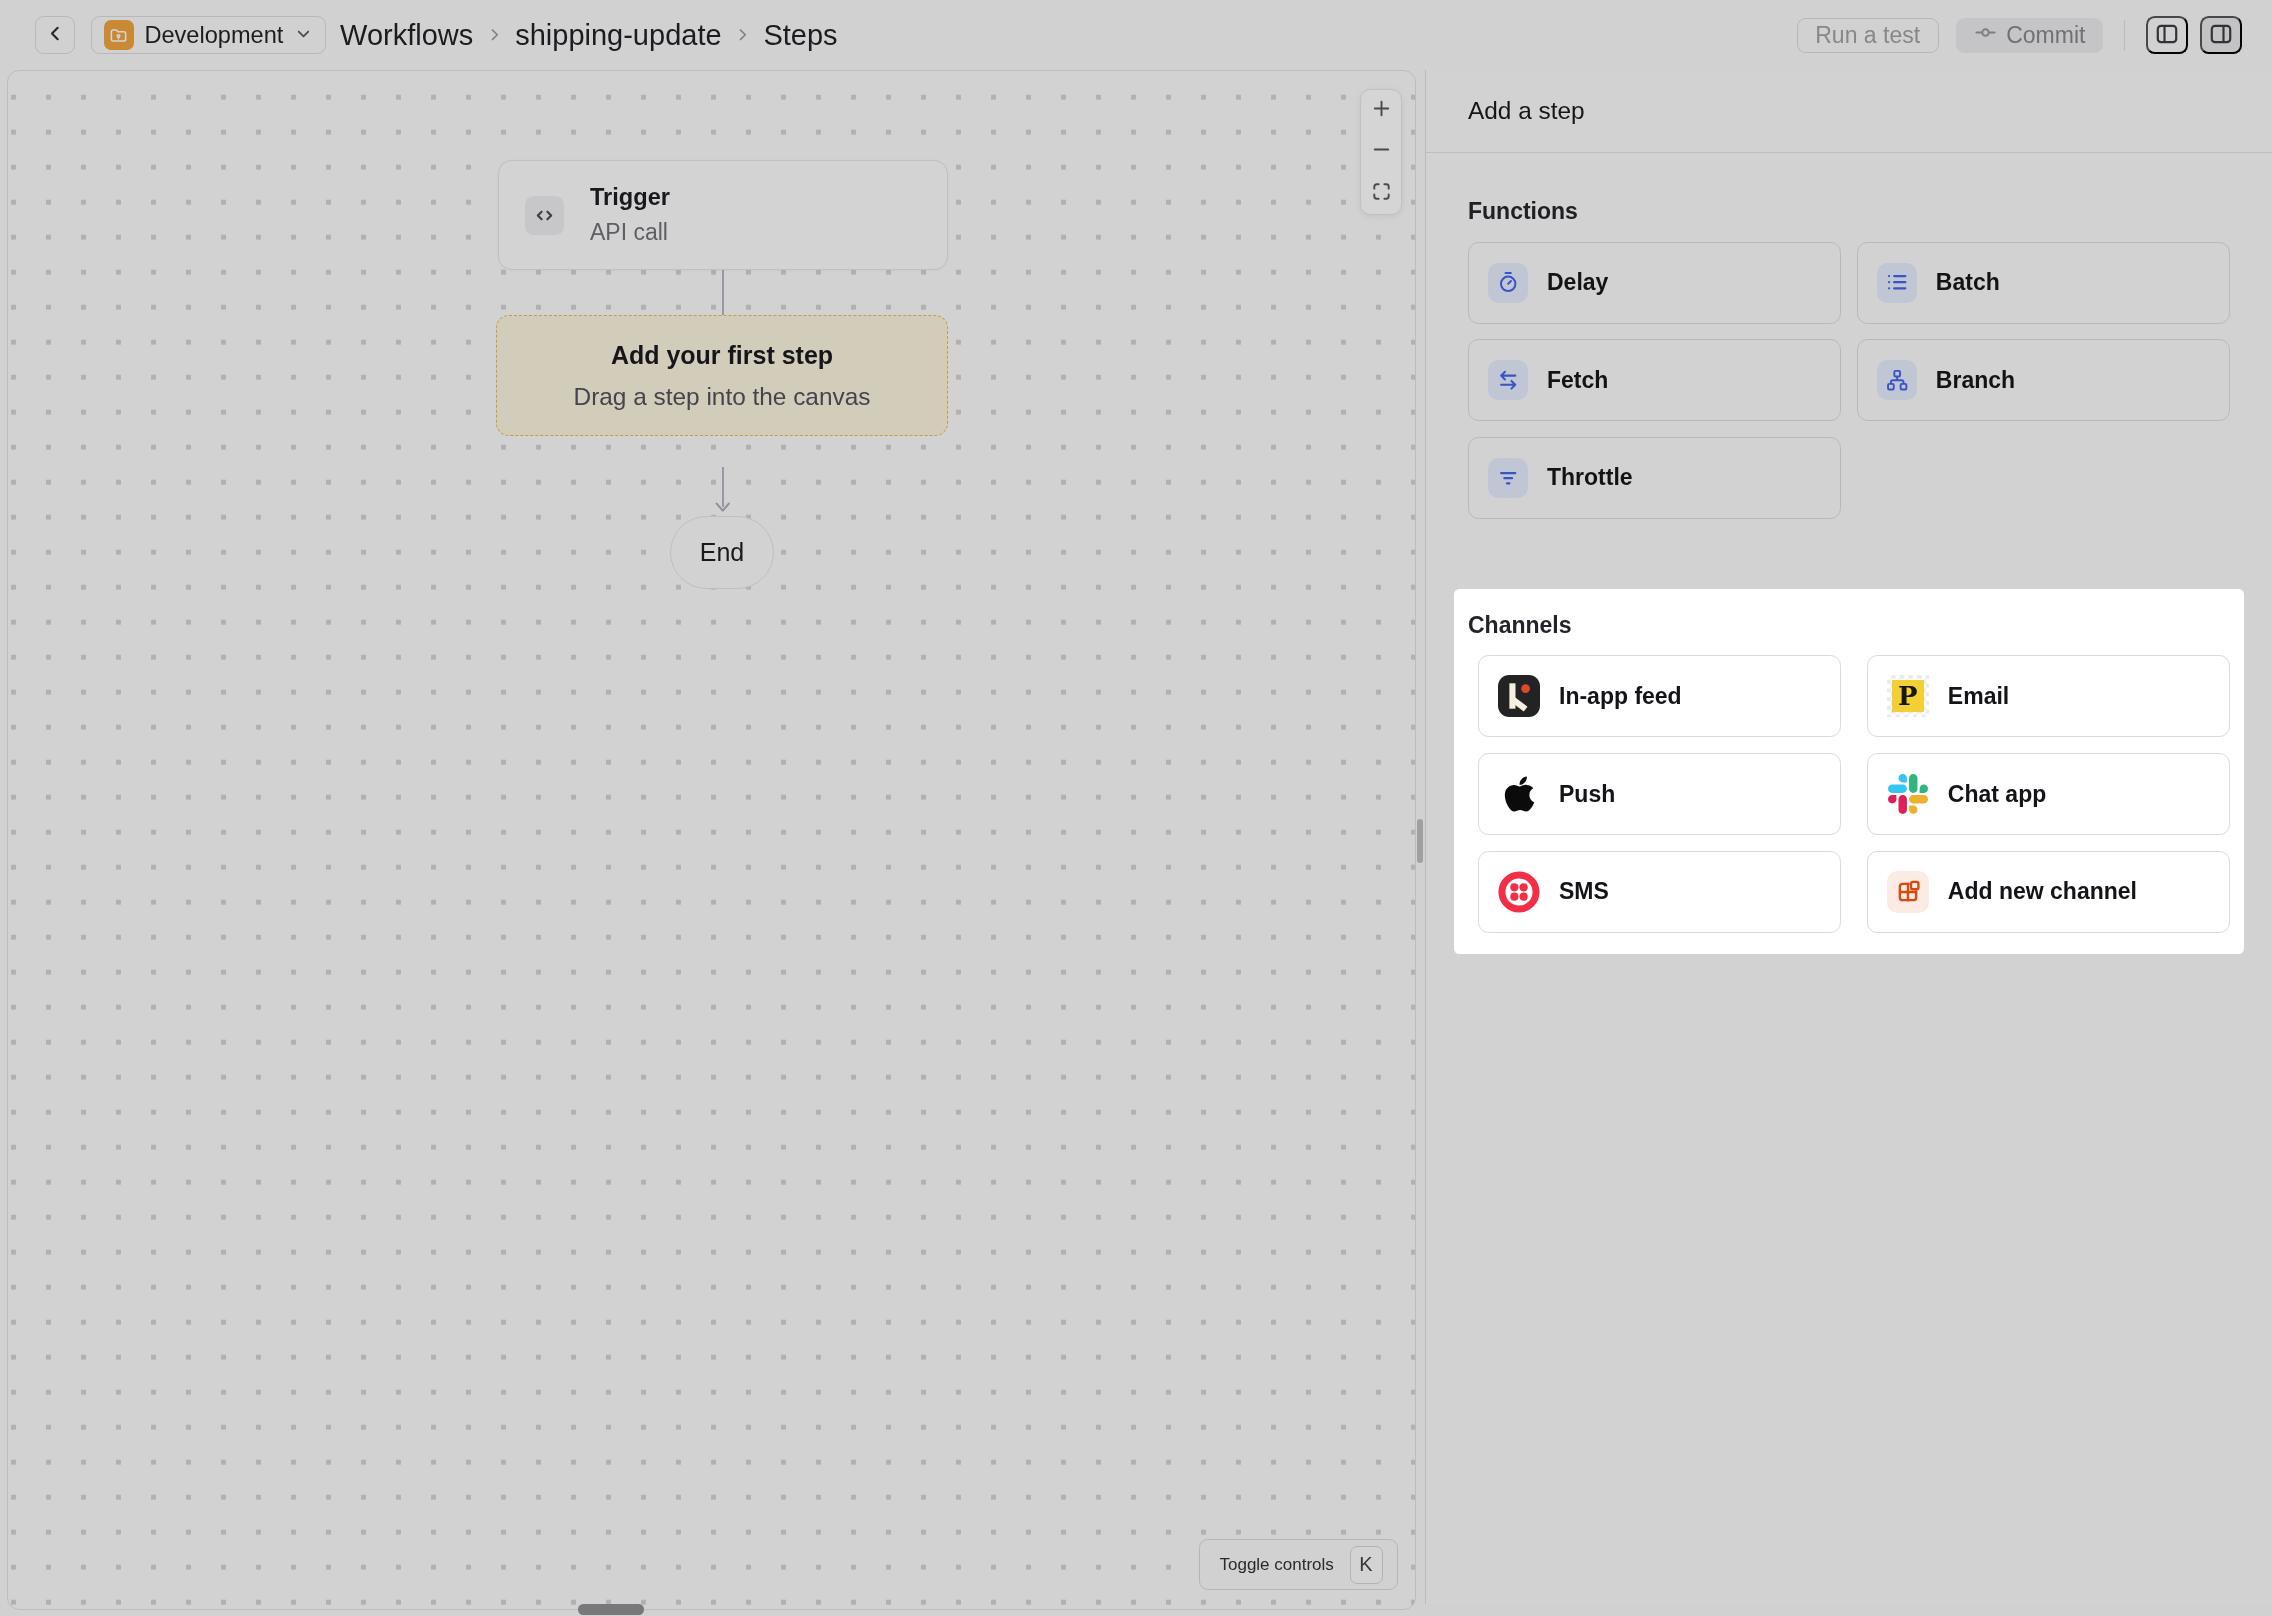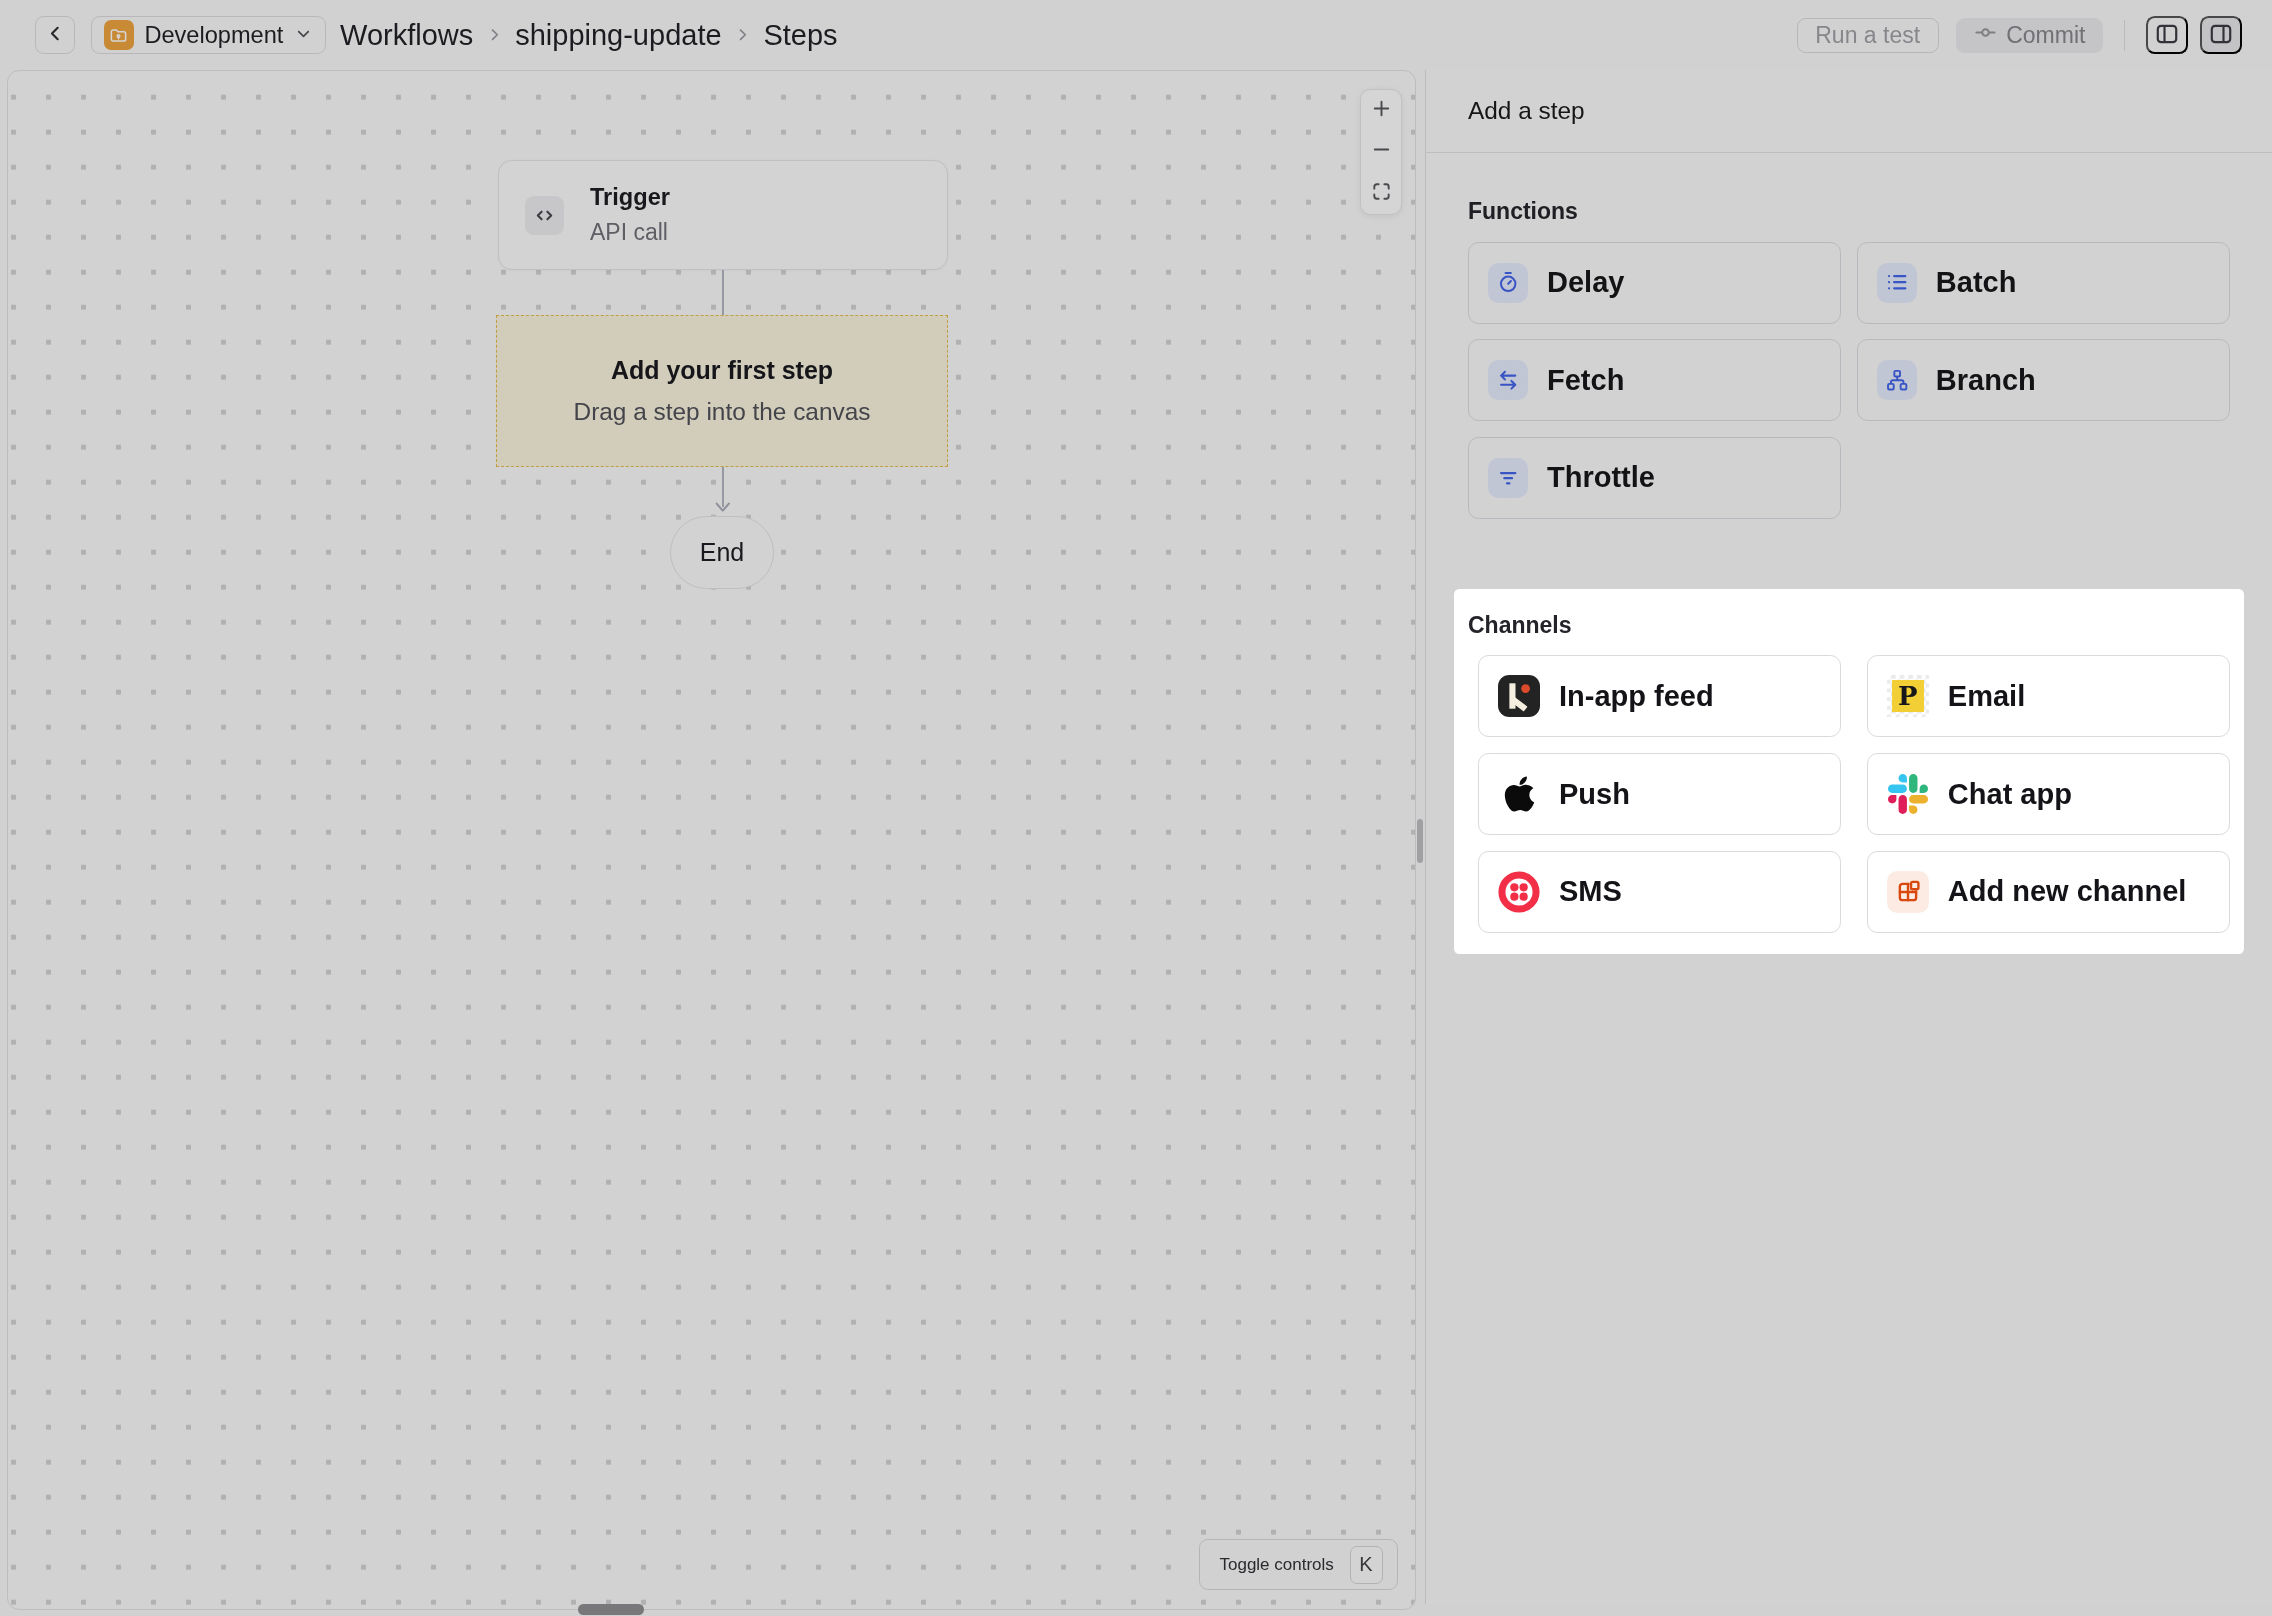--- a/index.html
+++ b/index.html
@@ -44,22 +44,22 @@
     display:flex; align-items:center; gap:26px; padding:0 26px;
     box-shadow:0 0.9px 2.6px rgba(0,0,0,0.04); cursor:pointer; }
   .trigger-chip { width:39px; height:39px; border-radius:8.7px; background:#efeff1;
     display:flex; align-items:center; justify-content:center; flex:none; }
   .node-title { font-size:23.6px; font-weight:600; color:#1b1b20; }
   .node-sub { font-size:23px; color:#6f6f78; margin-top:8.7px; }
   .edge { position:absolute; width:1.7px; background:#b3b6c2; }
   .edge-1 { left:714px; top:199px; height:45px; }
   .edge-2 { left:714px; top:396px; height:40px; }
   .edge-arrow { position:absolute; left:706px; top:429px; }
-  .dropzone { position:absolute; left:488px; top:244px; width:452px; height:152px;
-    background:#fcf6df; border:1.7px dashed #e7bd49; border-radius:0;
+  .dropzone { position:absolute; left:488px; top:244px; width:452px; height:121px;
+    background:#fcf6df; border:1.7px dashed #e7bd49; border-radius:13px;
     display:flex; flex-direction:column; align-items:center; justify-content:center; gap:13px; }
   .dz-title { font-size:25px; font-weight:700; color:#17171c; }
   .dz-sub { font-size:24.4px; color:#4f4f58; }
   .node-end { position:absolute; left:662px; top:445px; width:104px; height:73px;
     background:#fcfcfc; border:1.3px solid #e4e4e7; border-radius:37px;
     display:flex; align-items:center; justify-content:center;
     font-size:25px; font-weight:500; color:#1b1b20; cursor:pointer; }
   .zoom-pill { position:absolute; left:1352px; top:17.5px; width:42px; height:126px;
     background:#ffffff; border:0.9px solid #e7e7ea; border-radius:10.5px;
     box-shadow:0 1.7px 7px rgba(0,0,0,0.07); display:flex; flex-direction:column; }
@@ -83,21 +83,21 @@
     border-bottom:0.9px solid #e4e4e6; }
   .sidebar-title { font-size:24.4px; font-weight:500; color:#18181b; }
   .sidebar-content { padding:0 42px; }
   .section-heading { font-size:23px; font-weight:600; color:#232329; line-height:26px; }
   .functions-section { margin-top:45px; }
   .grid { margin-top:17.5px; display:grid; grid-template-columns:1fr 1fr; gap:15.7px; }
   .step-card { height:82px; border:0.9px solid #dcdde4; border-radius:10.5px; background:#fcfcfc;
     display:flex; align-items:center; gap:19px; padding:0 19px; cursor:grab; }
   .fn-chip { width:40px; height:40px; border-radius:10.5px; background:#e7edff; flex:none;
     display:flex; align-items:center; justify-content:center; }
-  .card-label { font-size:29px; font-weight:600; color:#141418; }
+  .card-label { font-size:23px; font-weight:600; color:#141418; }
 
   .channels-section { margin:70px -14px 0; padding:23px 14px 21px; background:#ffffff;
     border-radius:5.2px; position:relative; z-index:60;
     box-shadow:0 0 0 4364px rgba(17,17,17,0.175); }
   .channel-card { background:#ffffff; border:0.9px solid #d9d9de;margin-left:10px; }
   .ch-icon { width:42px; height:42px; flex:none; display:flex; align-items:center; justify-content:center; }
   .knock-chip { width:42px; height:42px; border-radius:11.3px; background:#232323; position:relative; }
   .postmark-outer { width:42px; height:42px; display:flex; align-items:center; justify-content:center;
     background:repeating-conic-gradient(#ebebeb 0 25%, #ffffff 0 50%); background-size:8.7px 8.7px; }
   .postmark-inner { width:32px; height:32px; background:#F2CF35; display:flex; align-items:center;

